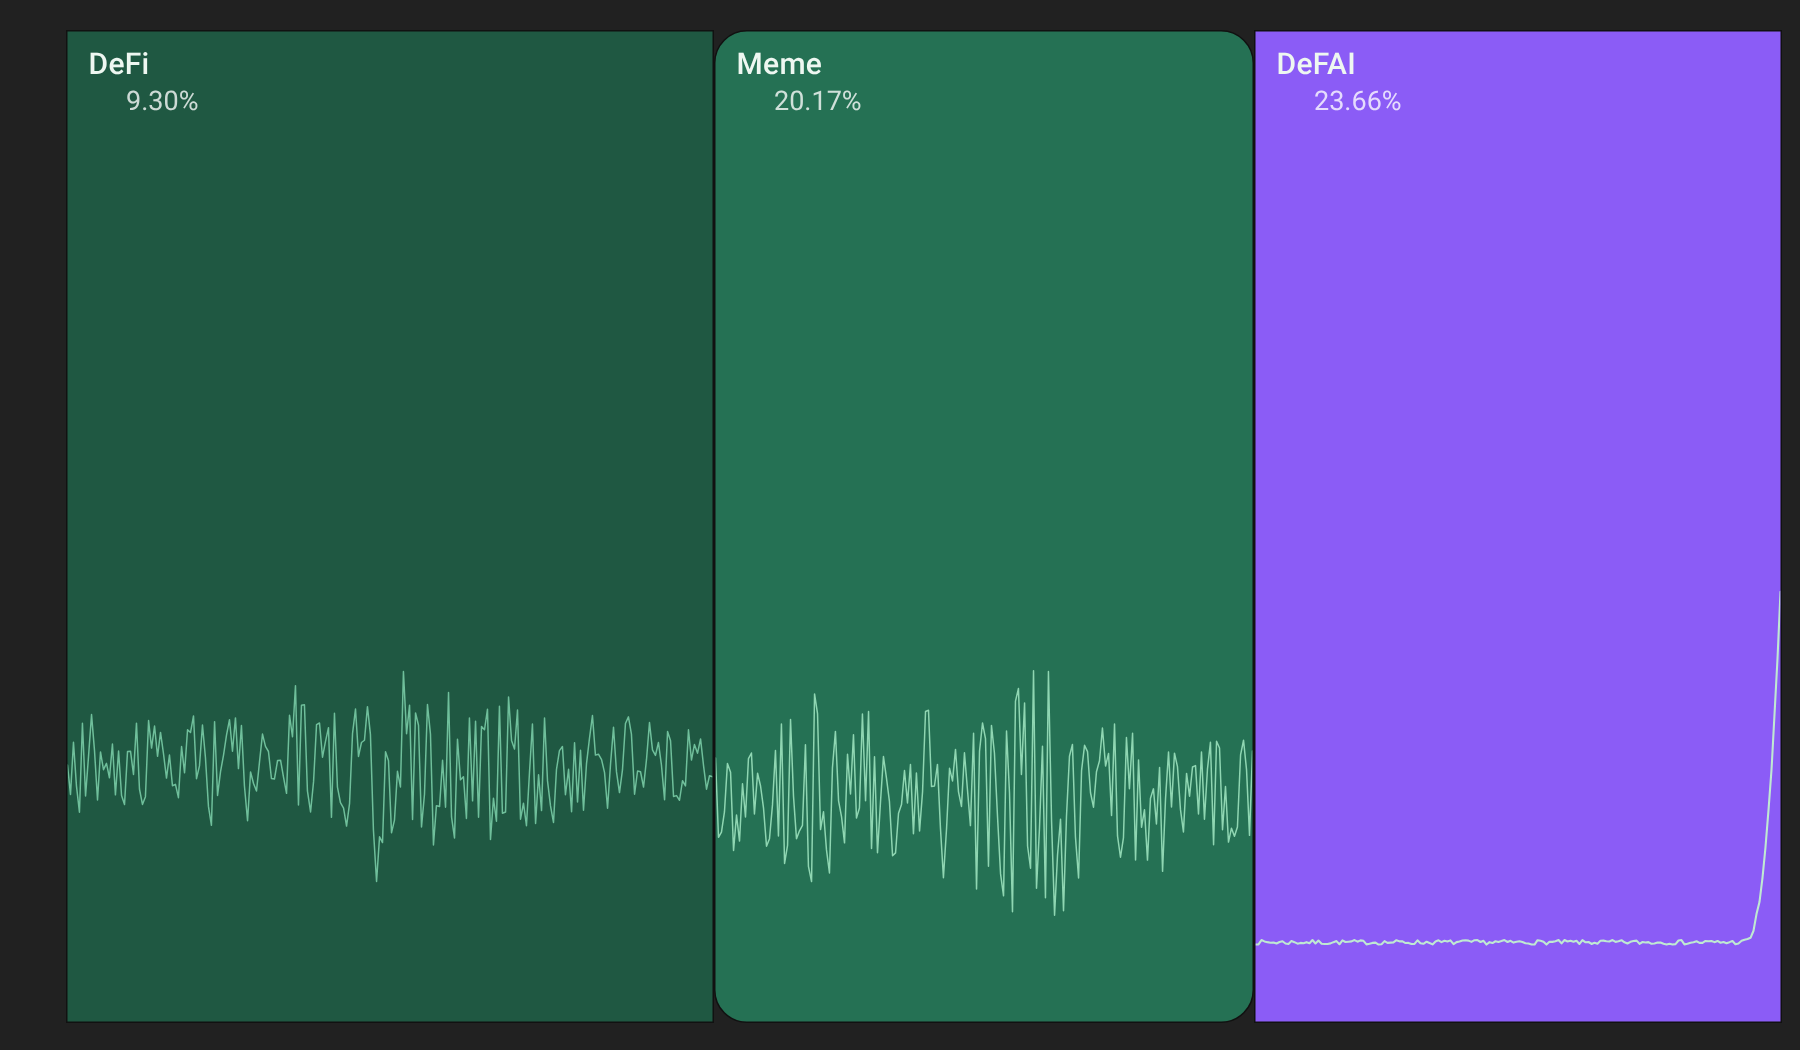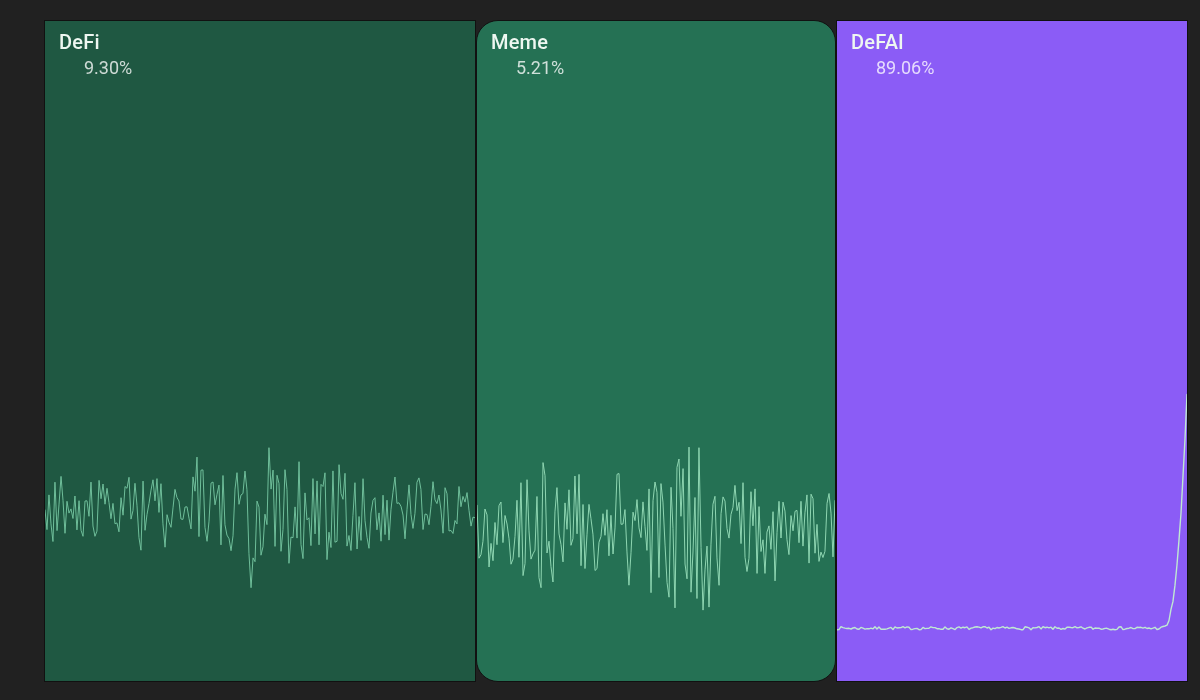--- a/index.html
+++ b/index.html
@@ -67,27 +67,27 @@
   <div class="tile" id="tile-defi" style="background: rgb(31, 88, 66); width: 432px;">
     <div class="title">DeFi</div>
     <div class="pct">9.30%</div>
     <svg class="spark" viewBox="0 0 432 240" preserveAspectRatio="none" style="height: 240px; bottom: 52px;">
         <polyline stroke="#6fbf9b" stroke-width="1" points="0.0,121.0 2.0,140.6 4.0,105.9 6.0,134.9 8.0,152.5 10.0,93.2 12.1,141.6 14.1,115.1 16.1,87.4 18.1,111.6 20.1,144.3 22.1,112.3 24.1,124.1 26.1,119.9 28.1,129.5 30.1,107.0 32.1,140.9 34.2,111.7 36.2,141.3 38.2,147.3 40.2,112.0 42.2,111.8 44.2,127.3 46.2,93.1 48.2,137.0 50.2,147.3 52.2,142.1 54.3,91.4 56.3,109.7 58.3,95.0 60.3,115.2 62.3,99.3 64.3,113.5 66.3,129.7 68.3,114.4 70.3,134.8 72.3,133.9 74.3,142.8 76.4,108.7 78.4,126.2 80.4,97.5 82.4,99.3 84.4,88.3 86.4,130.1 88.4,121.6 90.4,94.3 92.4,116.2 94.4,148.6 96.4,161.2 98.5,92.1 100.5,141.3 102.5,125.4 104.5,114.4 106.5,101.1 108.5,90.8 110.5,111.8 112.5,89.6 114.5,123.4 116.5,94.7 118.5,134.8 120.6,158.2 122.6,125.7 124.6,133.3 126.6,138.3 128.6,118.9 130.6,100.4 132.6,108.6 134.6,112.0 136.6,130.0 138.6,130.4 140.7,118.0 142.7,117.8 144.7,129.3 146.7,139.9 148.7,87.9 150.7,102.2 152.7,68.1 154.7,147.6 156.7,81.2 158.7,80.9 160.7,138.3 162.8,152.3 164.8,132.1 166.8,94.1 168.8,93.0 170.8,115.8 172.8,105.3 174.8,96.1 176.8,155.9 178.8,86.5 180.8,135.7 182.8,146.1 184.9,149.7 186.9,161.7 188.9,146.8 190.9,100.1 192.9,83.7 194.9,115.3 196.9,106.0 198.9,104.5 200.9,82.1 202.9,100.8 204.9,164.3 207.0,198.7 209.0,168.9 211.0,172.7 213.0,112.1 215.0,118.2 217.0,166.2 219.0,157.8 221.0,125.2 223.0,135.6 225.0,58.7 227.1,100.1 229.1,81.1 231.1,157.4 233.1,86.3 235.1,94.5 237.1,162.3 239.1,140.5 241.1,80.7 243.1,100.4 245.1,174.3 247.1,148.1 249.2,148.7 251.2,117.9 253.2,149.1 255.2,72.7 257.2,155.6 259.2,169.6 261.2,103.9 263.2,130.9 265.2,128.8 267.2,156.6 269.2,89.6 271.3,144.9 273.3,91.9 275.3,155.8 277.3,95.4 279.3,97.5 281.3,83.8 283.3,170.6 285.3,143.2 287.3,158.5 289.3,81.9 291.3,153.2 293.4,152.3 295.4,75.7 297.4,104.6 299.4,110.3 301.4,84.3 303.4,157.1 305.4,146.5 307.4,161.5 309.4,126.4 311.4,93.7 313.5,160.0 315.5,127.5 317.5,151.4 319.5,89.7 321.5,131.6 323.5,148.3 325.5,159.3 327.5,124.0 329.5,111.4 331.5,108.7 333.5,140.8 335.6,123.9 337.6,152.2 339.6,106.2 341.6,145.6 343.6,111.2 345.6,151.1 347.6,120.3 349.6,103.2 351.6,88.0 353.6,114.4 355.6,113.8 357.7,117.4 359.7,126.1 361.7,149.8 363.7,120.4 365.7,95.9 367.7,125.6 369.7,139.4 371.7,124.3 373.7,93.3 375.7,88.9 377.7,100.4 379.8,140.5 381.8,125.0 383.8,125.5 385.8,135.7 387.8,117.3 389.8,92.7 391.8,110.9 393.8,114.6 395.8,106.0 397.8,121.0 399.9,144.2 401.9,98.7 403.9,104.8 405.9,142.0 407.9,141.4 409.9,144.5 411.9,131.5 413.9,134.9 415.9,97.5 417.9,117.7 419.9,107.4 422.0,113.1 424.0,103.6 426.0,121.4 428.0,137.1 430.0,128.1 432.0,128.8"></polyline>
       </svg>
   </div>
 
   <div class="tile" id="tile-meme" style="background: rgb(37, 113, 84); width: 360px; border-radius: 22px;">
     <div class="title">Meme</div>
-    <div class="pct">5.21%</div>
+    <div class="pct">20.17%</div>
     <svg class="spark" viewBox="0 0 360 290" preserveAspectRatio="none" style="height: 290px; bottom: 22px;">
         <polyline stroke="#8fd6b2" stroke-width="1" points="0.0,136.3 2.0,189.2 4.0,185.7 6.0,172.3 8.0,140.0 10.1,145.9 12.1,198.0 14.1,174.4 16.1,191.7 18.1,153.5 20.1,175.7 22.1,136.7 24.1,133.0 26.1,173.6 28.2,146.5 30.2,155.0 32.2,169.8 34.2,195.2 36.2,190.1 38.2,167.6 40.2,131.3 42.2,188.3 44.2,113.7 46.3,206.6 48.3,194.6 50.3,110.7 52.3,161.9 54.3,190.1 56.3,184.9 58.3,181.2 60.3,127.5 62.3,208.6 64.4,218.7 66.4,93.6 68.4,106.7 70.4,184.0 72.4,172.2 74.4,197.6 76.4,213.0 78.4,142.9 80.4,118.6 82.5,164.9 84.5,175.6 86.5,192.9 88.5,133.9 90.5,160.3 92.5,120.8 94.5,176.3 96.5,169.7 98.5,107.0 100.6,164.8 102.6,105.4 104.6,196.7 106.6,135.5 108.6,199.5 110.6,165.8 112.6,135.4 114.6,149.6 116.6,165.2 118.7,201.5 120.7,199.6 122.7,173.2 124.7,167.4 126.7,144.7 128.7,166.3 130.7,140.7 132.7,186.8 134.7,146.3 136.8,185.0 138.8,158.9 140.8,105.3 142.8,104.5 144.8,155.3 146.8,155.0 148.8,140.6 150.8,182.9 152.8,216.2 154.9,183.3 156.9,143.2 158.9,151.6 160.9,130.6 162.9,158.9 164.9,168.6 166.9,132.9 168.9,157.3 170.9,181.4 173.0,119.9 175.0,223.7 177.0,131.7 179.0,113.0 181.0,123.4 183.0,208.5 185.0,114.6 187.0,133.1 189.1,176.1 191.1,213.6 193.1,228.2 195.1,118.3 197.1,159.5 199.1,238.9 201.1,98.4 203.1,90.0 205.1,147.3 207.2,99.6 209.2,195.0 211.2,209.8 213.2,78.1 215.2,223.2 217.2,183.0 219.2,128.5 221.2,229.5 223.2,78.7 225.3,178.7 227.3,241.1 229.3,200.8 231.3,177.1 233.3,238.1 235.3,175.2 237.3,135.2 239.3,127.3 241.3,188.9 243.4,216.3 245.4,144.7 247.4,127.9 249.4,132.1 251.4,159.5 253.4,169.1 255.4,145.5 257.4,138.3 259.4,116.4 261.5,141.7 263.5,133.3 265.5,174.6 267.5,113.7 269.5,188.3 271.5,202.5 273.5,189.4 275.5,122.7 277.5,156.8 279.6,119.9 281.6,204.4 283.6,137.6 285.6,182.5 287.6,170.8 289.6,204.4 291.6,163.1 293.6,156.9 295.6,180.3 297.7,142.7 299.7,211.9 301.7,163.4 303.7,132.3 305.7,169.0 307.7,133.1 309.7,142.1 311.7,170.6 313.7,185.6 315.8,146.6 317.8,161.8 319.8,142.3 321.8,141.4 323.8,173.7 325.8,132.3 327.8,177.1 329.8,143.8 331.8,125.9 333.9,194.1 335.9,125.2 337.9,129.7 339.9,184.2 341.9,155.4 343.9,192.4 345.9,183.1 347.9,188.5 349.9,182.3 352.0,134.3 354.0,124.5 356.0,144.1 358.0,187.9 360.0,131.6"></polyline>
       </svg>
   </div>
 
   <div class="tile" id="tile-defai" style="background: #8b5cf6; width: 352px;">
     <div class="title">DeFAI</div>
-    <div class="pct">89.06%</div>
+    <div class="pct">23.66%</div>
     <svg class="spark" viewBox="0 0 352 260" preserveAspectRatio="none" style="height: 260px; bottom: 32px;">
         <polyline stroke="#bfe9d2" stroke-width="1.4" points="0.0,240.7 2.0,240.6 4.0,237.7 6.0,238.6 8.0,239.1 10.1,239.5 12.1,239.3 14.1,240.0 16.1,239.0 18.1,238.5 20.1,240.0 22.1,240.3 24.1,238.4 26.1,239.1 28.2,240.1 30.2,239.6 32.2,239.8 34.2,239.1 36.2,239.8 38.2,237.7 40.2,240.0 42.2,238.0 44.3,240.2 46.3,240.3 48.3,240.3 50.3,239.9 52.3,239.1 54.3,238.4 56.3,240.5 58.3,237.9 60.3,239.0 62.4,238.8 64.4,238.6 66.4,237.7 68.4,238.8 70.4,237.9 72.4,238.2 74.4,240.6 76.4,240.2 78.4,239.6 80.5,239.4 82.5,240.7 84.5,240.5 86.5,238.4 88.5,239.6 90.5,239.4 92.5,239.3 94.5,237.8 96.5,238.6 98.6,238.6 100.6,239.7 102.6,239.6 104.6,240.3 106.6,240.3 108.6,237.9 110.6,239.8 112.6,240.2 114.7,238.8 116.7,239.7 118.7,240.6 120.7,238.6 122.7,237.9 124.7,239.1 126.7,238.2 128.7,238.7 130.7,237.9 132.8,240.4 134.8,239.1 136.8,238.7 138.8,238.0 140.8,237.8 142.8,238.1 144.8,238.9 146.8,237.8 148.8,237.7 150.9,239.0 152.9,238.2 154.9,240.7 156.9,239.1 158.9,239.7 160.9,238.5 162.9,239.0 164.9,238.4 166.9,237.7 169.0,239.0 171.0,238.2 173.0,239.4 175.0,238.8 177.0,238.5 179.0,239.0 181.0,239.8 183.0,240.0 185.1,240.7 187.1,240.7 189.1,237.8 191.1,238.2 193.1,238.8 195.1,240.7 197.1,238.8 199.1,238.9 201.1,238.5 203.2,237.7 205.2,239.9 207.2,237.7 209.2,238.7 211.2,238.2 213.2,238.8 215.2,238.2 217.2,240.3 219.2,237.7 221.3,239.2 223.3,239.0 225.3,240.3 227.3,239.5 229.3,240.1 231.3,238.2 233.3,238.1 235.3,238.5 237.3,238.7 239.4,237.7 241.4,238.9 243.4,238.5 245.4,237.8 247.4,239.2 249.4,240.0 251.4,238.9 253.4,238.3 255.5,238.1 257.5,240.2 259.5,239.0 261.5,239.3 263.5,239.1 265.5,240.2 267.5,240.0 269.5,239.4 271.5,239.3 273.6,240.2 275.6,240.7 277.6,240.2 279.6,240.7 281.6,240.4 283.6,238.0 285.6,237.7 287.6,240.6 289.6,240.2 291.7,239.5 293.7,239.2 295.7,238.5 297.7,239.6 299.7,239.6 301.7,238.3 303.7,238.5 305.7,238.3 307.7,239.1 309.8,238.3 311.8,239.5 313.8,239.0 315.8,239.8 317.8,239.1 319.8,238.3 321.8,240.5 323.8,240.0 325.9,238.2 327.9,237.5 329.9,237.0 331.9,236.2 333.9,231.5 335.9,220.4 337.9,212.4 339.9,196.4 341.9,176.3 344.0,150.4 346.0,123.8 348.0,86.9 350.0,49.8 352.0,5.5"></polyline>
       </svg>
   </div>
 
 </div>
 
 </body></html>

